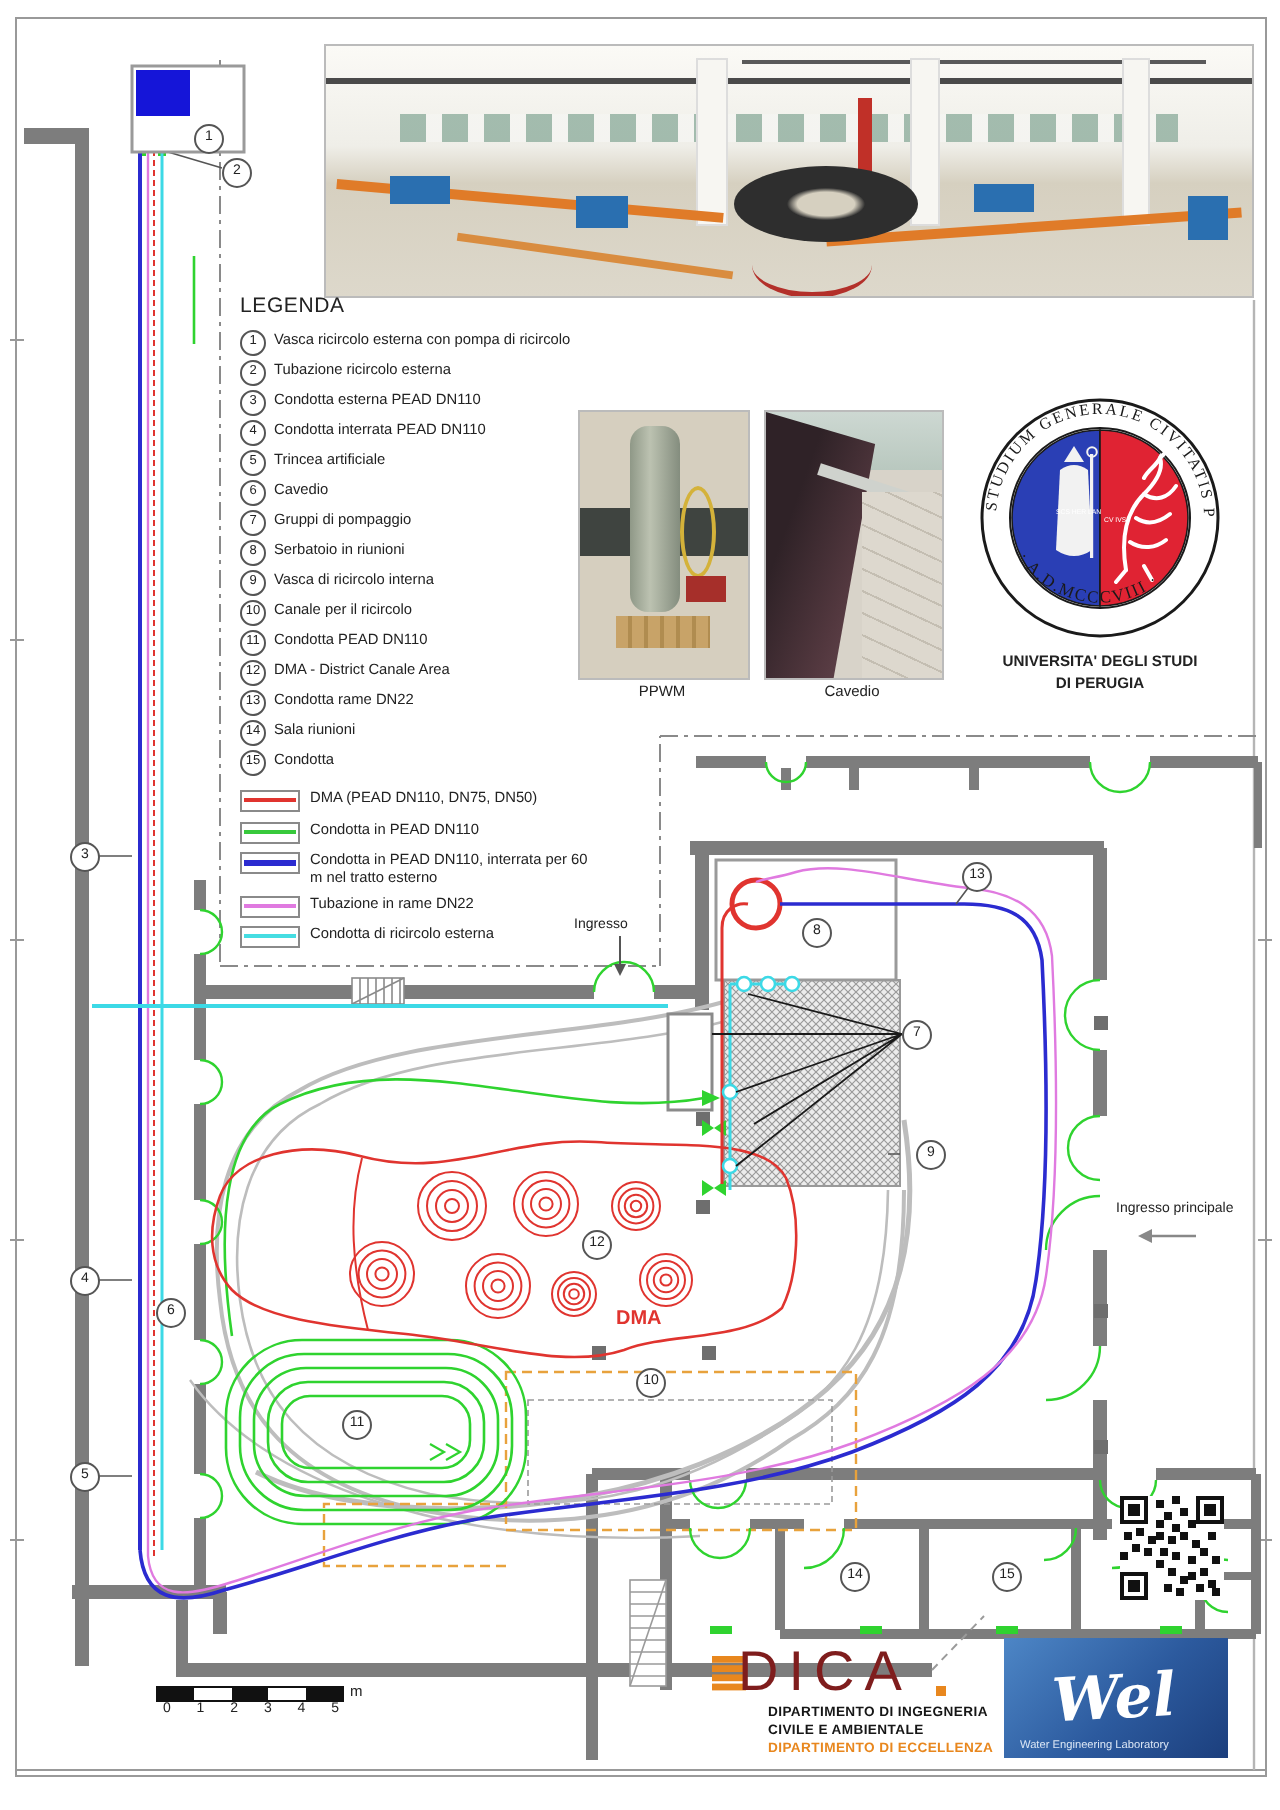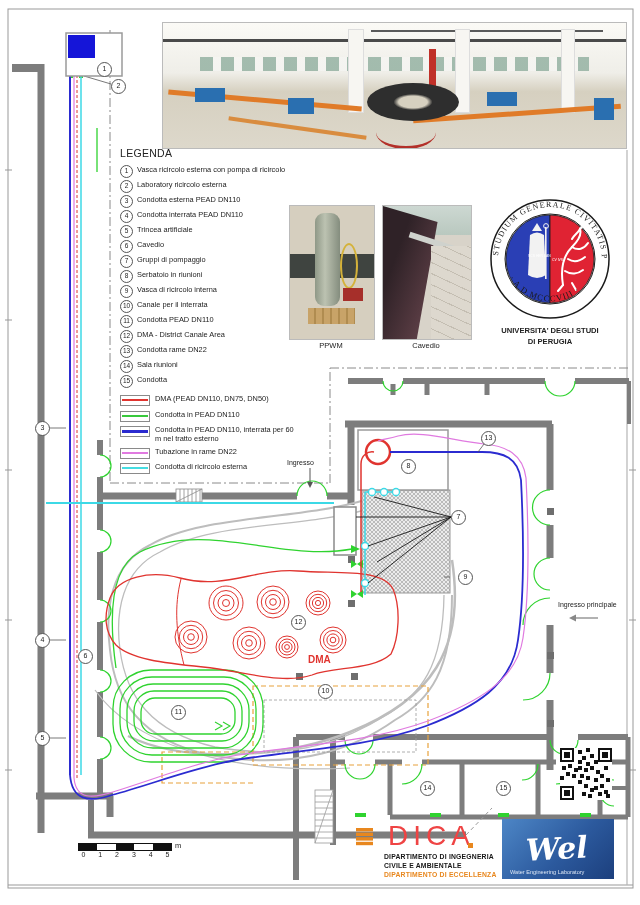--- a/index.html
+++ b/index.html
@@ -20,22 +20,22 @@
   .srow{display:flex;align-items:flex-start;gap:5px;margin-bottom:3.5px;}
   .swb{flex:0 0 28px;width:28px;height:9px;border:1px solid #8a8a8a;position:relative;background:#fff;margin-top:1px;}
   .swl{position:absolute;left:1px;right:1px;top:3px;height:2.4px;}
   .slab{font-size:7.4px;line-height:1.22;width:148px;}
   
   .ph{position:absolute;overflow:hidden;border:1px solid #bbb;z-index:2;}
   .cap{position:absolute;font-size:7.5px;text-align:center;z-index:5;}
   
   .pan-el{position:absolute;}
   
-  #dica-word{position:absolute;left:388px;top:820px;font-size:28px;letter-spacing:5px;
-             font-weight:500;color:#ef4444;z-index:5;}
+  #dica-word{position:absolute;left:369px;top:820px;font-size:28px;letter-spacing:5px;
+             font-weight:500;color:#7f1d1d;z-index:5;}
   .dsub{position:absolute;left:384px;font-size:6.8px;font-weight:bold;letter-spacing:.2px;z-index:5;}
   #wel-box{position:absolute;left:502px;top:819px;width:112px;height:60px;z-index:5;
            background:linear-gradient(135deg,#4d86c6 0%,#2c5a9e 55%,#1c3f7d 100%);}
   .planlab{position:absolute;z-index:6;font-size:7px;color:#222;}
   
   #scalebar{position:absolute;left:78px;top:843px;z-index:6;font-size:7px;}
   #sb-boxes{display:flex;border:1px solid #111;width:92px;height:6px;}
   #sb-boxes div{flex:1;}
   #sb-ticks{display:flex;width:101px;margin-left:-3px;}
   #sb-ticks span{flex:1;text-align:center;}
@@ -300,21 +300,21 @@
   </div>
 
   <div id="legend">
     <h1>LEGENDA</h1>
     <div class="lrow">
         <span class="lnum">1</span>
         <span class="llab">Vasca ricircolo esterna con pompa di ricircolo</span>
       </div>
     <div class="lrow">
         <span class="lnum">2</span>
-        <span class="llab">Laboratory ricircolo esterna</span>
+        <span class="llab">Tubazione ricircolo esterna</span>
       </div>
     <div class="lrow">
         <span class="lnum">3</span>
         <span class="llab">Condotta esterna PEAD DN110</span>
       </div>
     <div class="lrow">
         <span class="lnum">4</span>
         <span class="llab">Condotta interrata PEAD DN110</span>
       </div>
     <div class="lrow">
@@ -332,21 +332,21 @@
     <div class="lrow">
         <span class="lnum">8</span>
         <span class="llab">Serbatoio in riunioni</span>
       </div>
     <div class="lrow">
         <span class="lnum">9</span>
         <span class="llab">Vasca di ricircolo interna</span>
       </div>
     <div class="lrow">
         <span class="lnum">10</span>
-        <span class="llab">Canale per il interrata</span>
+        <span class="llab">Canale per il ricircolo</span>
       </div>
     <div class="lrow">
         <span class="lnum">11</span>
         <span class="llab">Condotta PEAD DN110</span>
       </div>
     <div class="lrow">
         <span class="lnum">12</span>
         <span class="llab">DMA - District Canale Area</span>
       </div>
     <div class="lrow">

